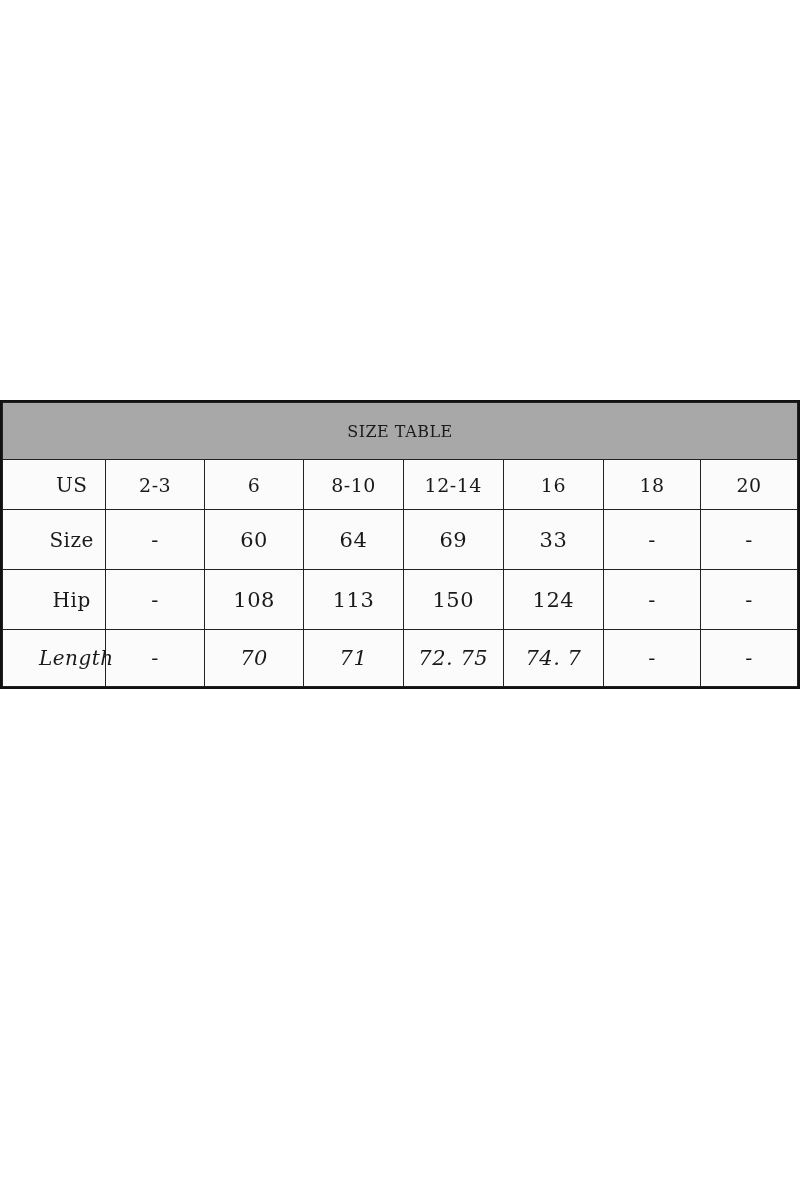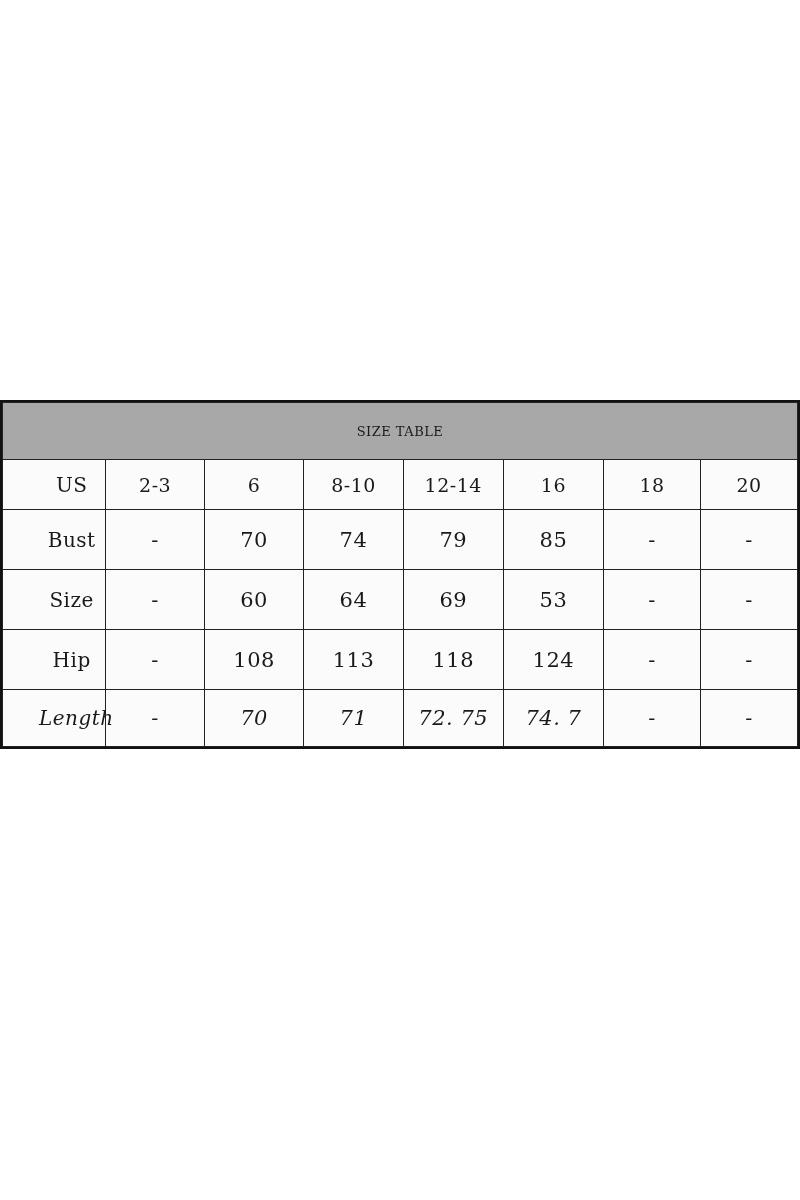--- a/index.html
+++ b/index.html
@@ -34,21 +34,21 @@
     text-align: center;
     vertical-align: middle;
     color: #1a1a1a;
     font-weight: normal;
     font-family: "DejaVu Serif", serif;
     letter-spacing: 0.5px;
   }
   .title-cell {
     background: #a8a8a8;
     height: 54px;
-    font-size: 13px;
+    font-size: 16px;
     letter-spacing: 2px;
     border-left: none;
     border-right: none;
     border-top: none;
   }
   .row-us td { height: 47px; font-size: 19px; }
   .row-tag td { height: 57px; font-size: 19px; }
   .row-body td { height: 57px; font-size: 21px; }
   .row-last td { height: 54px; font-size: 21px; font-style: italic; }
   td.label-cell {
@@ -100,48 +100,38 @@
         <td>2-3</td>
         <td>6</td>
         <td>8-10</td>
         <td>12-14</td>
         <td>16</td>
         <td>18</td>
         <td>20</td>
       </tr>
 
 
-      <tr class="row-body">
-        <td class="label-cell">Bust</td>
-        <td class="dash">-</td>
-        <td>70</td>
-        <td>74</td>
-        <td>79</td>
-        <td>85</td>
-        <td class="dash">-</td>
-        <td class="dash">-</td>
-      </tr>
 
       <tr class="row-body">
         <td class="label-cell">Size</td>
         <td class="dash">-</td>
         <td>60</td>
         <td>64</td>
         <td>69</td>
-        <td>53</td>
+        <td>33</td>
         <td class="dash">-</td>
         <td class="dash">-</td>
       </tr>
 
       <tr class="row-body">
         <td class="label-cell">Hip</td>
         <td class="dash">-</td>
         <td>108</td>
         <td>113</td>
-        <td>118</td>
+        <td>150</td>
         <td>124</td>
         <td class="dash">-</td>
         <td class="dash">-</td>
       </tr>
 
       <tr class="row-last">
         <td class="label-cell">Length</td>
         <td class="dash">-</td>
         <td>70</td>
         <td>71</td>

